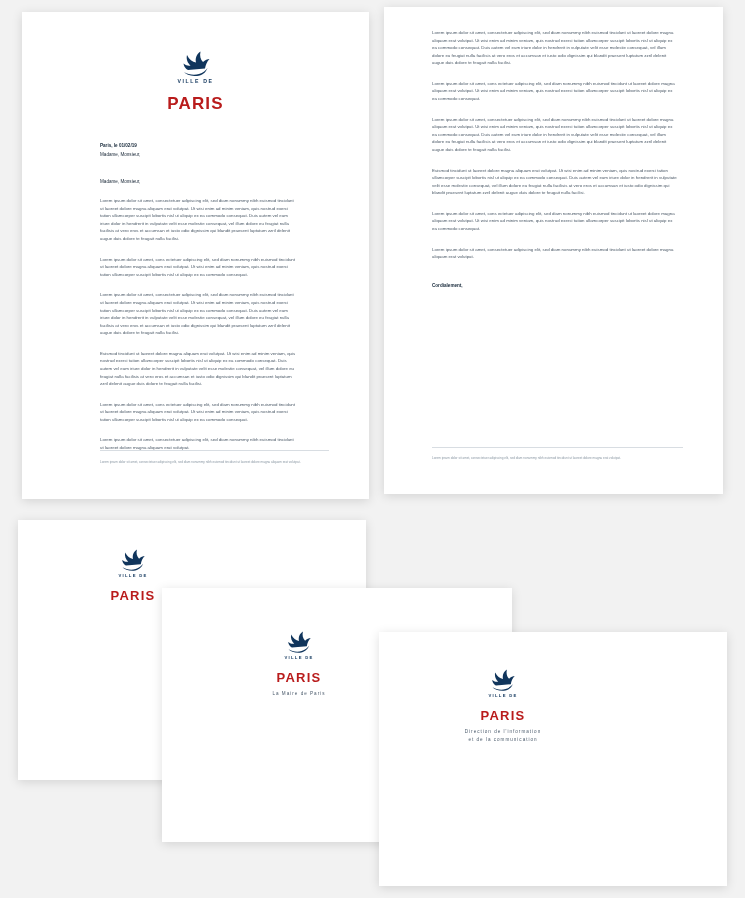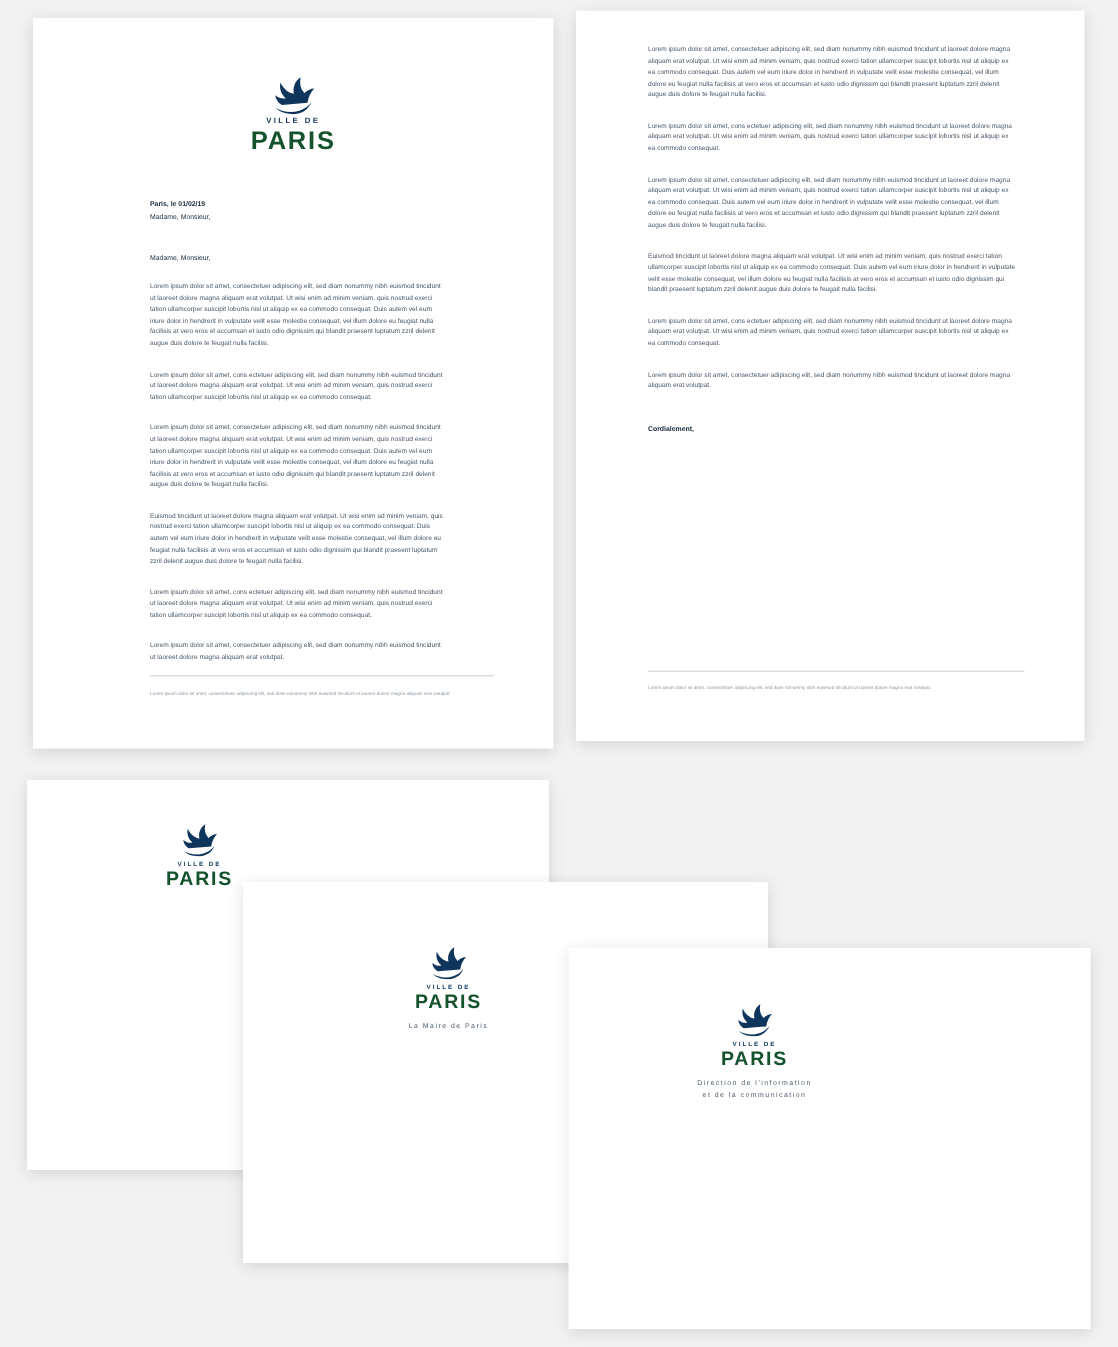--- a/index.html
+++ b/index.html
@@ -35,22 +35,22 @@
     font-size: 5.2px;
     letter-spacing: 1.6px;
     font-weight: bold;
     margin-top: 3px;
     color: #10355c;
   }
   .logo .paris {
     font-size: 17px;
     letter-spacing: 1.2px;
     font-weight: bold;
-    color: #14532d;
-    margin-top: 1px;
+    color: #b91c1c;
+    margin-top: 11px;
   }
   .logo.small .ville { font-size: 4.2px; letter-spacing: 1.3px; }
   .logo.small .paris { font-size: 13px; }
 
   .logo-sub {
     text-align: center;
     color: #4a5a6b;
     font-size: 4.6px;
     letter-spacing: 1.0px;
     margin-top: 6px;

